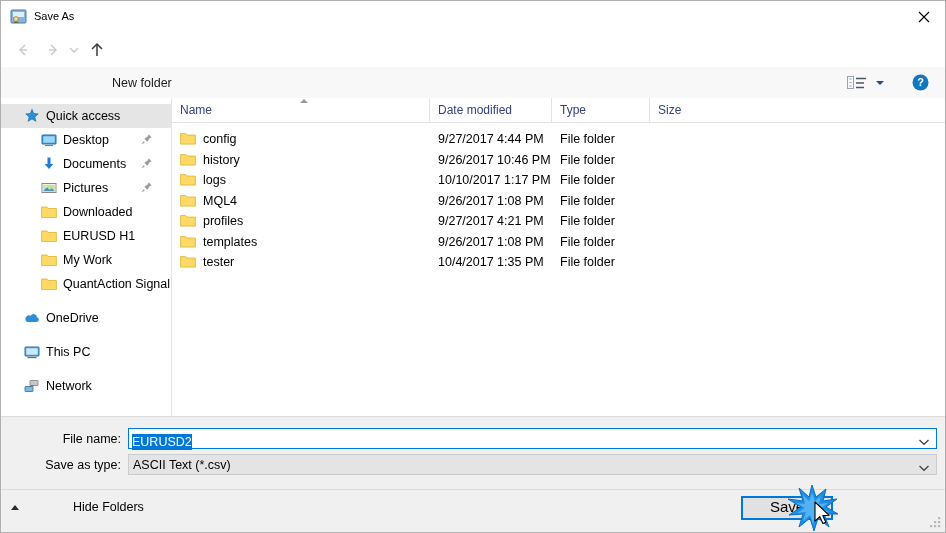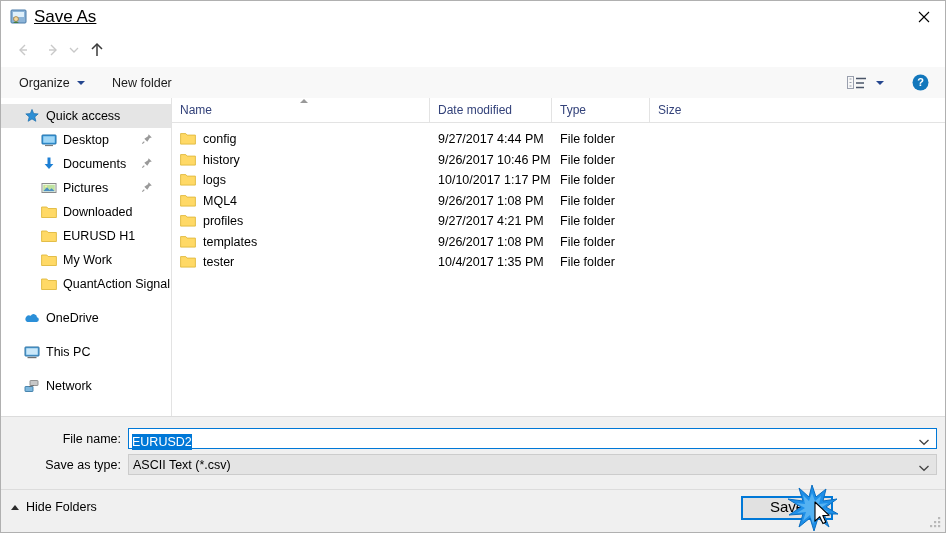--- a/index.html
+++ b/index.html
@@ -33,25 +33,24 @@
     box-sizing: border-box;
   }
   .title-icon {
     position: absolute;
     left: 9px; top: 7px;
     width: 17px; height: 17px;
   }
   .title-text {
     position: absolute;
     left: 33px; top: 7px;
-    font-size: 17px;
+    font-size: 11px;
     color: #000;
     line-height: 17px;
     white-space: nowrap;
-    text-decoration: underline;
   }
   .title-close {
     position: absolute;
     right: 0px; top: 0px;
     width: 46px; height: 31px;
     display: flex;
     align-items: center;
     justify-content: center;
     cursor: default;
   }
@@ -368,20 +367,21 @@
     background: #f0f0f0;
     border-top: 1px solid #dcdcdc;
   }
   .hide-folders {
     position: absolute;
     left: 10px; top: 499px;
     display: flex;
     align-items: center;
     font-size: 12.5px;
     color: #000;
+    gap: 47px;
   }
   .hf-caret {
     width: 0; height: 0;
     border-left: 4px solid transparent;
     border-right: 4px solid transparent;
     border-bottom: 5px solid #2b2b2b;
     margin-right: 7px;
   }
   .btn {
     position: absolute;
@@ -510,24 +510,20 @@
       <span class="search-icon">
         <svg width="14" height="14" viewBox="0 0 14 14">
           <circle cx="6" cy="6" r="4.1" stroke="#555" stroke-width="1.1" fill="none"></circle>
           <path d="M9.2 9.2 L12.6 12.6" stroke="#555" stroke-width="1.2"></path>
         </svg>
       </span>
     </div>
   </div>
 
   <div class="cmdbar">
-    <div class="cmd-item cmd-organize">
-      <span>Organize</span>
-      <span class="cmd-caret"></span>
-    </div>
     <div class="cmd-item cmd-newfolder">
       <span>New folder</span>
     </div>
     <div class="cmd-view">
       <svg width="20" height="16" viewBox="0 0 20 16">
         <rect x="0.5" y="1.5" width="6" height="12" fill="none" stroke="#9aa0ae" stroke-width="1"></rect>
         <path d="M2.5 4 h2 M2.5 7.5 h2 M2.5 11 h2" stroke="#9aa0ae" stroke-width="1"></path>
         <path d="M9 3.5 h10 M9 8 h8 M9 12.5 h8" stroke="#4a5568" stroke-width="1.3"></path>
       </svg>
       <span style="display:inline-block;margin-left:9px;width:0;height:0;border-left:4px solid transparent;border-right:4px solid transparent;border-top:4px solid #25478f;"></span>

